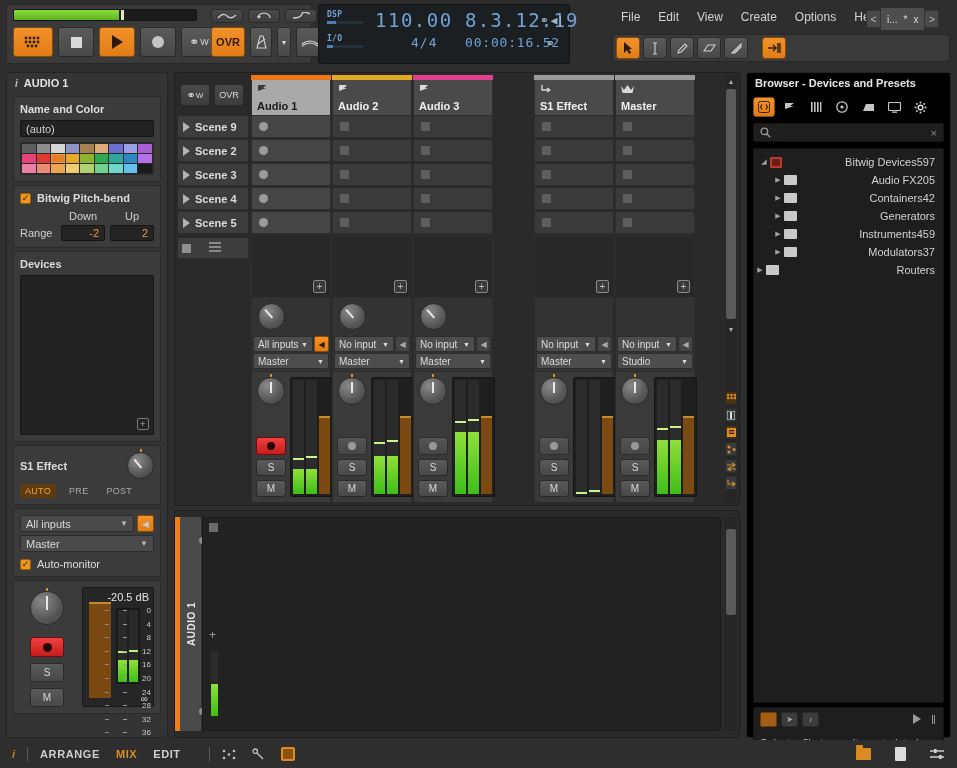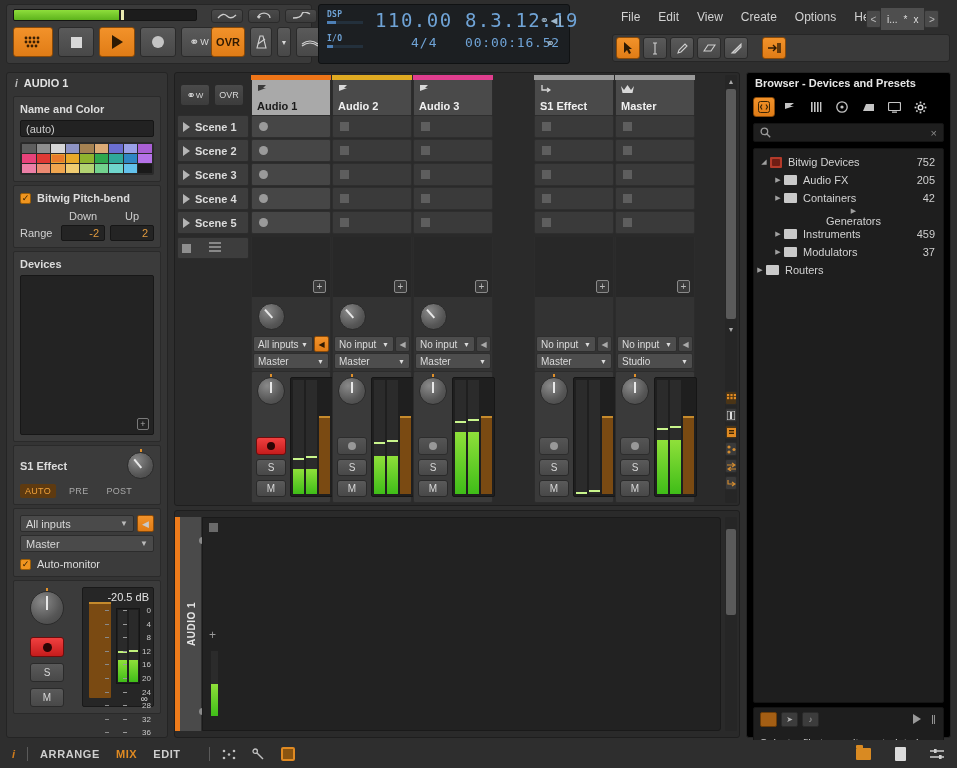--- a/index.html
+++ b/index.html
@@ -277,21 +277,21 @@
   .br-search { margin: 2px 6px 6px 6px; height: 19px; background:#1e1e1e; border:1px solid #141414;
       border-radius:2px; display:flex;align-items:center;justify-content:space-between;padding:0 6px;
       color:#8a8a8a; font-size:11px;}
   .br-tree { margin: 0 6px; background:#1e1e1e; border:1px solid #141414; border-radius:2px;
       height: 555px; padding: 4px 0; }
   .tr-item { height: 18px; display:flex; align-items:center; font-size:11px; color:#d2d2d2; padding-right:8px;}
   .tr-item .tw { width: 12px; text-align:center; font-size:7px; color:#a0a0a0;}
   .tr-item .fold { width: 13px; height:10px; background:#c9c9c9; border-radius:1px; margin-right:6px;}
   .tr-item .bw { width: 12px; height:11px; background:#b33a2a; border-radius:1px; margin-right:6px; position:relative;}
   .tr-item .bw::after{content:'';position:absolute;left:2px;top:2px;width:8px;height:7px;background:#6e1d14;border-radius:1px;}
-  .tr-item .lbl { flex: 1; }
+  .tr-item .lbl { flex: 1; text-align: right; }
   .tr-item .cnt { color:#cfcfcf; font-size:11px;}
 
   .br-meta { margin: 4px 6px; height: 48px; background:#1e1e1e; border:1px solid #141414; border-radius:2px;
       position: relative; padding: 4px 6px;}
   .bm-row { display:flex; align-items:center; gap:4px;}
   .bm-btn { width: 17px; height: 15px; background:#3c3c3c; border:1px solid #2a2a2a; border-radius:2px;
       display:flex;align-items:center;justify-content:center;font-size:8px;color:#b0b0b0;}
   .bm-btn.o { background:#a35e14; border-color:#6b3c08;}
   .bm-play { position:absolute; right: 22px; top: 6px; width:0;height:0;border-left:8px solid #9a9a9a;
       border-top:5px solid transparent;border-bottom:5px solid transparent;}
@@ -656,21 +656,21 @@
       <div class="scene-top">
         <div class="btn dark">
           <span style="font-size:11px;">⚭</span>
             <span style="font-size:8px;">W</span>
         </div>
         <div class="btn dark">OVR</div>
       </div>
       <div id="scene-rows">
           <div class="scene-row">
             <span class="play-tri"></span>
-            <span>Scene 1</span>
+            <span>Scene 9</span>
           </div>
           <div class="scene-row">
             <span class="play-tri"></span>
             <span>Scene 2</span>
           </div>
           <div class="scene-row">
             <span class="play-tri"></span>
             <span>Scene 3</span>
           </div>
           <div class="scene-row">
@@ -1250,35 +1250,35 @@
           </svg>
       </span>
       <span>×</span>
     </div>
 
     <div class="br-tree" id="browser-tree">
         <div class="tr-item" style="padding-left: 4px;">
           <span class="tw">◢</span>
           <span class="bw"></span>
           <span class="lbl">Bitwig Devices</span>
-          <span class="cnt">752</span>
+          <span class="cnt">597</span>
         </div>
         <div class="tr-item" style="padding-left: 18px;">
           <span class="tw">▶</span>
           <span class="fold"></span>
           <span class="lbl">Audio FX</span>
           <span class="cnt">205</span>
         </div>
         <div class="tr-item" style="padding-left: 18px;">
           <span class="tw">▶</span>
           <span class="fold"></span>
           <span class="lbl">Containers</span>
           <span class="cnt">42</span>
         </div>
-        <div class="tr-item" style="padding-left: 18px; flex-direction: column;">
+        <div class="tr-item" style="padding-left: 18px;">
           <span class="tw">▶</span>
           <span class="fold"></span>
           <span class="lbl">Generators</span>
           <span class="cnt"></span>
         </div>
         <div class="tr-item" style="padding-left: 18px;">
           <span class="tw">▶</span>
           <span class="fold"></span>
           <span class="lbl">Instruments</span>
           <span class="cnt">459</span>

